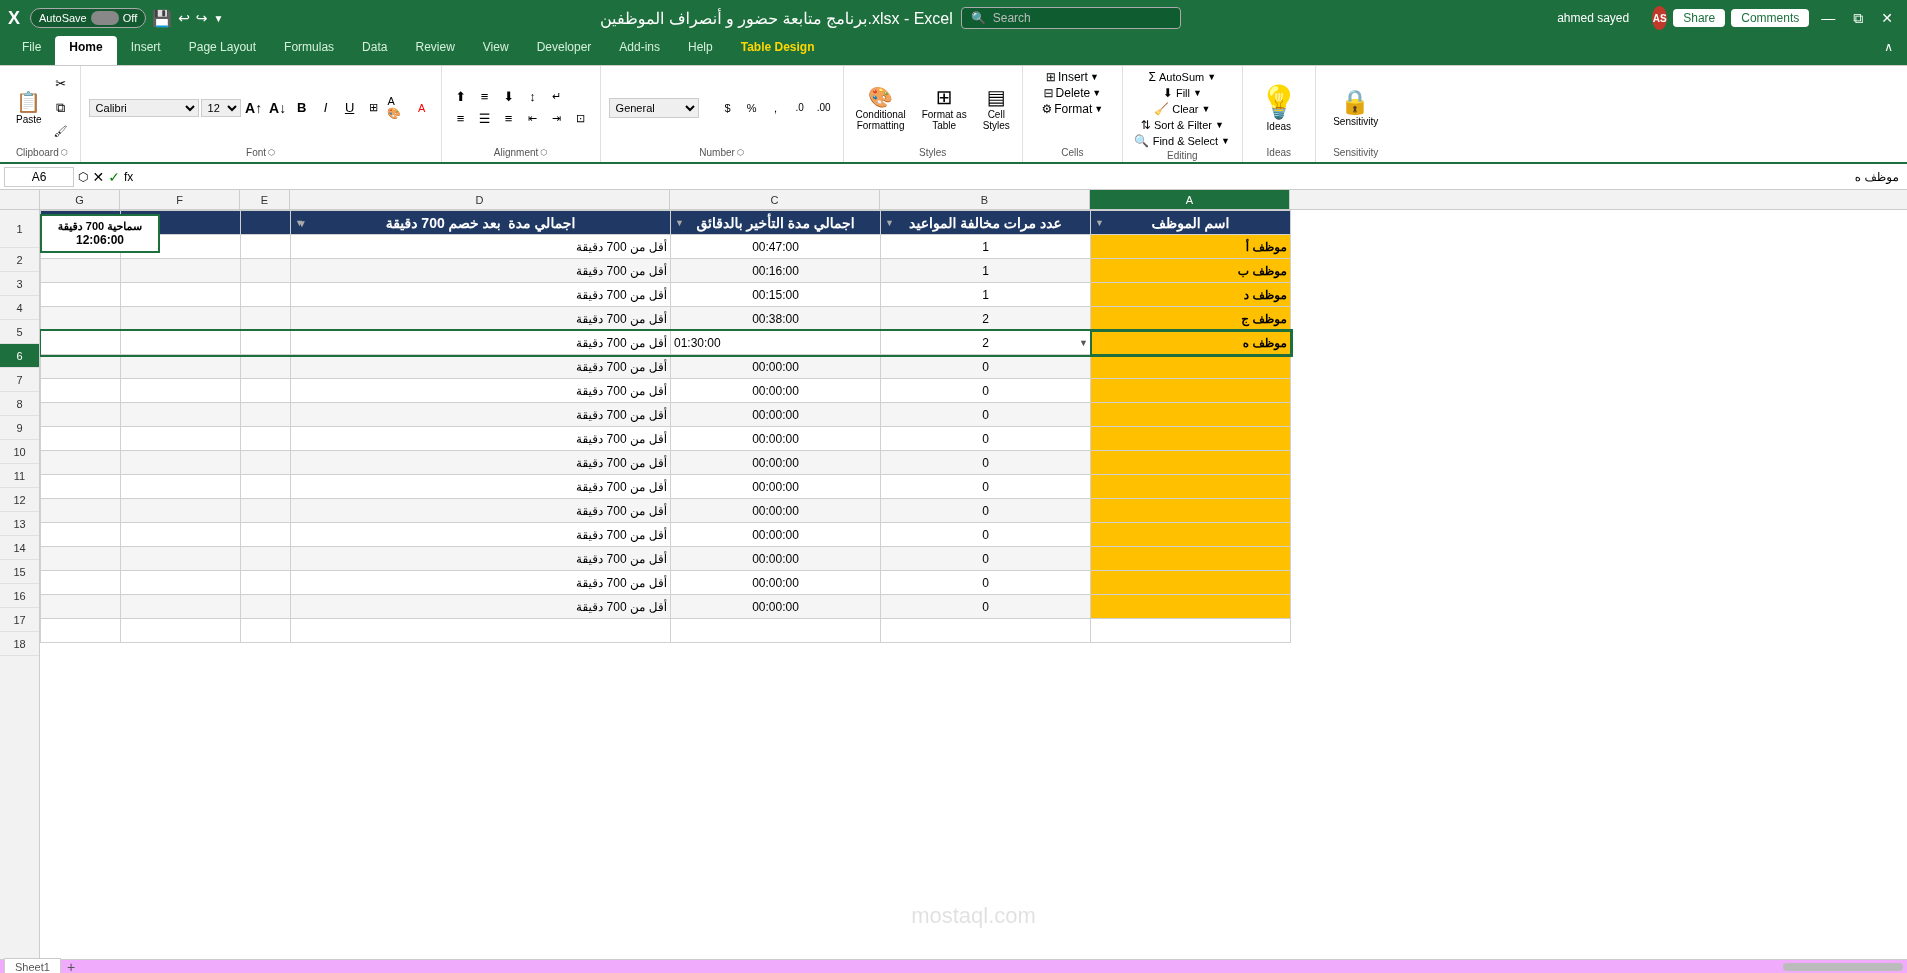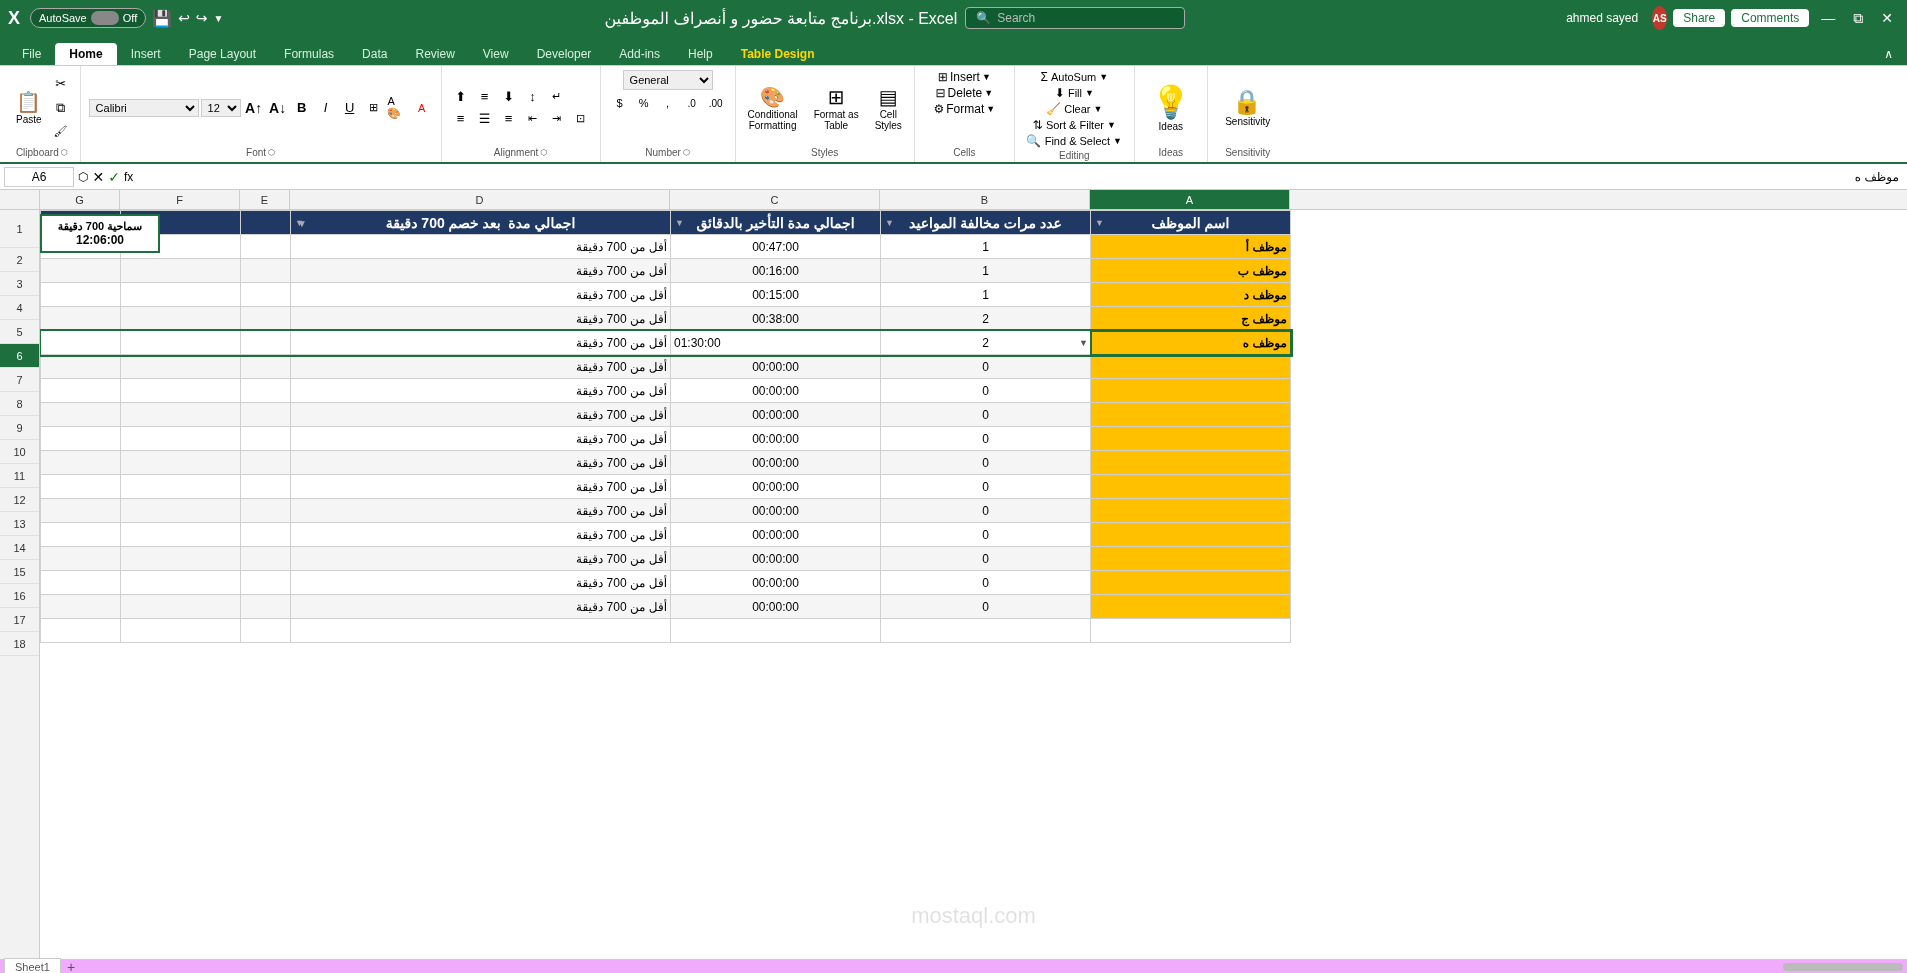--- a/index.html
+++ b/index.html
@@ -35,30 +35,29 @@
     .search-box {
       background: #0e5c30;
       border: 1px solid #aaa;
       border-radius: 4px;
       padding: 3px 10px;
       color: #ccc;
       font-size: 12px;
       width: 220px;
       display: flex; align-items: center; gap: 6px;
     }
-    .user-info { display: flex; align-items: center; gap: 14px; font-size: 12px; justify-content: space-between; }
+    .user-info { display: flex; align-items: center; gap: 23px; font-size: 12px; justify-content: space-between; }
     .user-avatar { width: 15px; height: 24px; background: #c0392b; border-radius: 50%; display: flex; align-items: center; justify-content: center; font-size: 10px; font-weight: bold; color: #fff; }
     .win-btn { font-size: 14px; cursor: pointer; padding: 2px 6px; color: #fff; }
 
     
     .ribbon-tabs {
       height: 30px;
       background: #1e6f3e;
       display: flex;
-      align-items: flex-end;
       padding: 0 8px;
       border-bottom: 1px solid #ccc;
     }
     .ribbon-tab {
       padding: 4px 14px;
       font-size: 12px;
       color: #d4f0dc;
       cursor: pointer;
       border-radius: 4px 4px 0 0;
     }
@@ -357,21 +356,21 @@
         </div>
       </div>
     </div>
     <div class="ribbon-group-label">
       <span>Alignment</span>
       <span style="font-size:8px;">⬡</span>
     </div>
   </div>
 
   <div class="ribbon-group" style="min-width:100px;">
-    <div class="ribbon-group-content" style="flex-direction:column; gap:3px;">
+    <div class="ribbon-group-content" style="flex-direction:row; gap:18px;">
       <select style="width:90px; font-size:11px; border:1px solid #ccc; padding:2px;">
         <option>General</option>
       </select>
       <div style="display:flex; gap:2px;">
         <span class="small-btn" style="font-size:11px;">$</span>
         <span class="small-btn" style="font-size:11px;">%</span>
         <span class="small-btn" style="font-size:11px;">,</span>
         <span class="small-btn" style="font-size:10px;">.0</span>
         <span class="small-btn" style="font-size:10px;">.00</span>
       </div>

